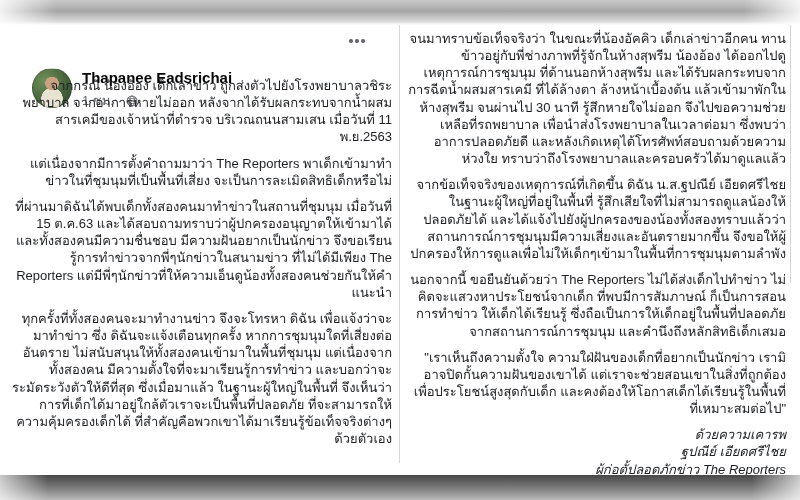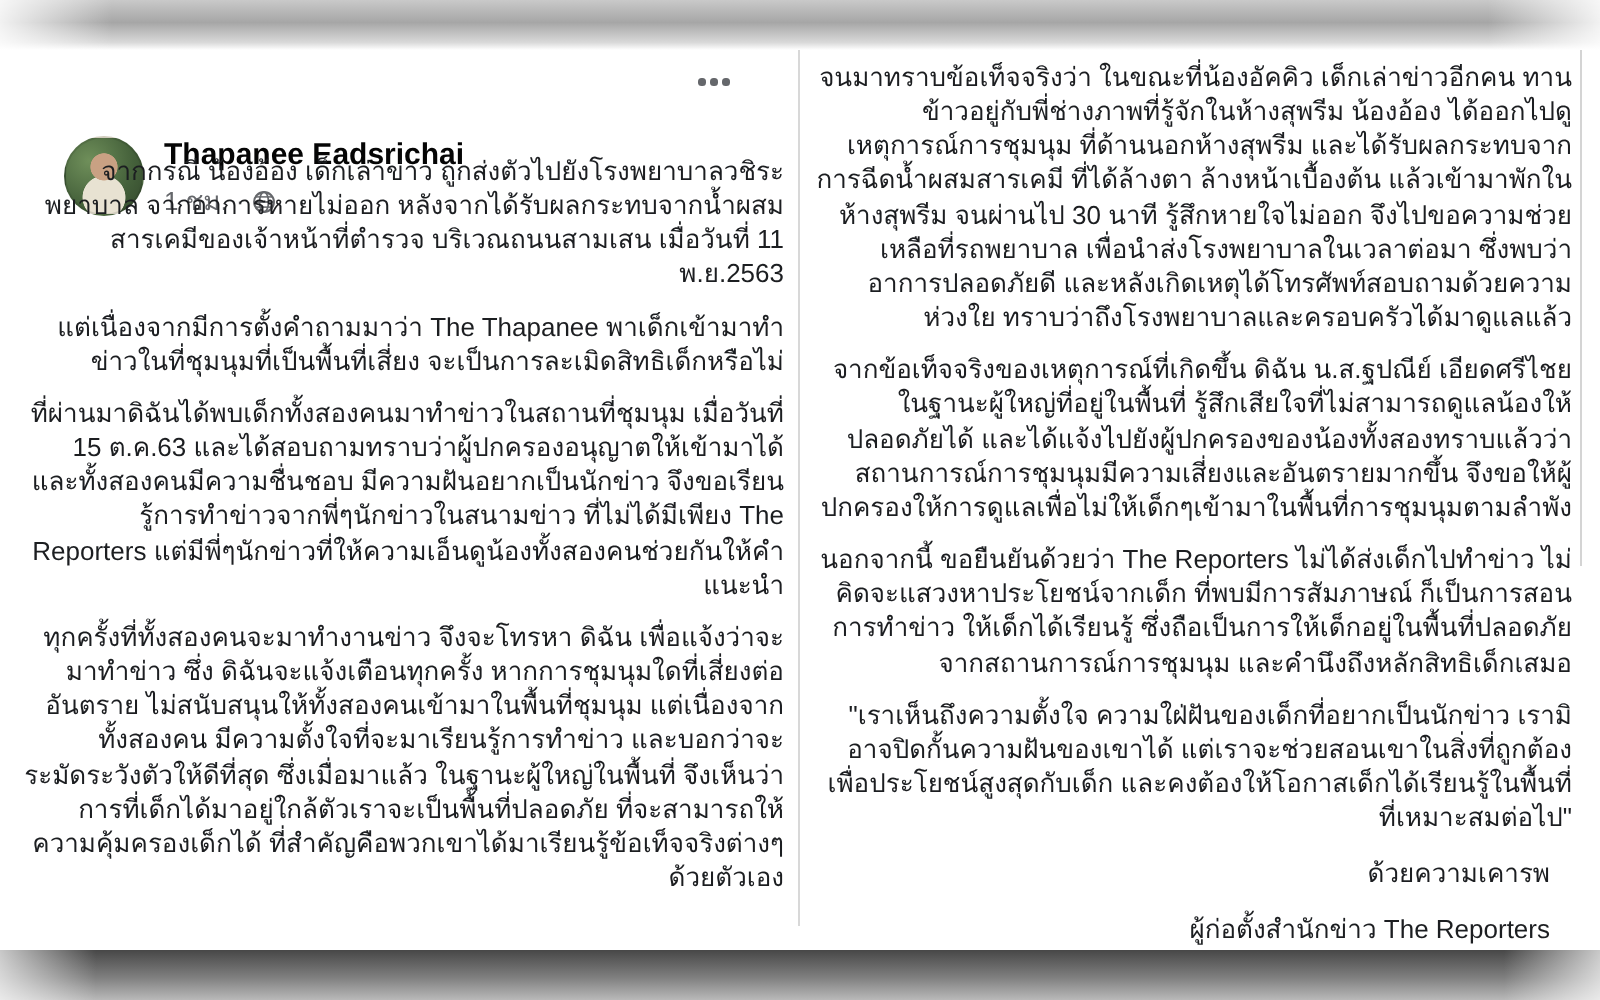--- a/index.html
+++ b/index.html
@@ -49,21 +49,21 @@
   
   .col{
     position:absolute;font-size:13px;line-height:1.32;color:#1c1e21;
     text-align:right;word-break:break-word;
   }
   .col p{margin:0 0 9px 0;}
   .col-left{left:12px;top:77px;width:380px;}
   .col-right{left:406px;top:30px;width:380px;}
   .divider{position:absolute;left:399px;top:25px;width:1px;height:438px;background:#d8d8d8;}
   .edge-right{position:absolute;left:790px;top:25px;width:1px;height:258px;background:#d4d4d4;}
-  .signoff p{margin:11px;}
+  .signoff p{margin:0;font-style:italic;}
 </style>
 </head>
 <body>
 
 <div class="canvas">
 
   <div class="bar-top"></div>
 
   <div class="header">
     <div class="avatar"></div>
@@ -87,32 +87,33 @@
     <i></i>
     <i></i>
     <i></i>
   </button>
 
   <div class="divider"></div>
   <div class="edge-right"></div>
 
   <div class="col col-left">
     <p>จากกรณี น้องอ้อง เด็กเล่าข่าว ถูกส่งตัวไปยังโรงพยาบาลวชิระพยาบาล จากอาการหายไม่ออก หลังจากได้รับผลกระทบจากน้ำผสมสารเคมีของเจ้าหน้าที่ตำรวจ บริเวณถนนสามเสน เมื่อวันที่ 11 พ.ย.2563</p>
-    <p>แต่เนื่องจากมีการตั้งคำถามมาว่า The Thapanee พาเด็กเข้ามาทำข่าวในที่ชุมนุมที่เป็นพื้นที่เสี่ยง จะเป็นการละเมิดสิทธิเด็กหรือไม่</p>
+    <p>แต่เนื่องจากมีการตั้งคำถามมาว่า The Reporters พาเด็กเข้ามาทำข่าวในที่ชุมนุมที่เป็นพื้นที่เสี่ยง จะเป็นการละเมิดสิทธิเด็กหรือไม่</p>
     <p>ที่ผ่านมาดิฉันได้พบเด็กทั้งสองคนมาทำข่าวในสถานที่ชุมนุม เมื่อวันที่ 15 ต.ค.63 และได้สอบถามทราบว่าผู้ปกครองอนุญาตให้เข้ามาได้ และทั้งสองคนมีความชื่นชอบ มีความฝันอยากเป็นนักข่าว จึงขอเรียนรู้การทำข่าวจากพี่ๆนักข่าวในสนามข่าว ที่ไม่ได้มีเพียง The Reporters แต่มีพี่ๆนักข่าวที่ให้ความเอ็นดูน้องทั้งสองคนช่วยกันให้คำแนะนำ</p>
     <p>ทุกครั้งที่ทั้งสองคนจะมาทำงานข่าว จึงจะโทรหา ดิฉัน เพื่อแจ้งว่าจะมาทำข่าว ซึ่ง ดิฉันจะแจ้งเตือนทุกครั้ง หากการชุมนุมใดที่เสี่ยงต่ออันตราย ไม่สนับสนุนให้ทั้งสองคนเข้ามาในพื้นที่ชุมนุม แต่เนื่องจากทั้งสองคน มีความตั้งใจที่จะมาเรียนรู้การทำข่าว และบอกว่าจะระมัดระวังตัวให้ดีที่สุด  ซึ่งเมื่อมาแล้ว ในฐานะผู้ใหญ่ในพื้นที่ จึงเห็นว่า การที่เด็กได้มาอยู่ใกล้ตัวเราจะเป็นพื้นที่ปลอดภัย ที่จะสามารถให้ความคุ้มครองเด็กได้ ที่สำคัญคือพวกเขาได้มาเรียนรู้ข้อเท็จจริงต่างๆด้วยตัวเอง</p>
 
   </div>
 
   <div class="col col-right">
     <p>จนมาทราบข้อเท็จจริงว่า ในขณะที่น้องอัคคิว เด็กเล่าข่าวอีกคน ทานข้าวอยู่กับพี่ช่างภาพที่รู้จักในห้างสุพรีม น้องอ้อง ได้ออกไปดูเหตุการณ์การชุมนุม ที่ด้านนอกห้างสุพรีม และได้รับผลกระทบจากการฉีดน้ำผสมสารเคมี ที่ได้ล้างตา ล้างหน้าเบื้องต้น แล้วเข้ามาพักในห้างสุพรีม จนผ่านไป 30 นาที รู้สึกหายใจไม่ออก จึงไปขอความช่วยเหลือที่รถพยาบาล เพื่อนำส่งโรงพยาบาลในเวลาต่อมา ซึ่งพบว่าอาการปลอดภัยดี  และหลังเกิดเหตุได้โทรศัพท์สอบถามด้วยความห่วงใย ทราบว่าถึงโรงพยาบาลและครอบครัวได้มาดูแลแล้ว</p>
     <p>จากข้อเท็จจริงของเหตุการณ์ที่เกิดขึ้น ดิฉัน น.ส.ฐปณีย์ เอียดศรีไชย ในฐานะผู้ใหญ่ที่อยู่ในพื้นที่ รู้สึกเสียใจที่ไม่สามารถดูแลน้องให้ปลอดภัยได้ และได้แจ้งไปยังผู้ปกครองของน้องทั้งสองทราบแล้วว่า สถานการณ์การชุมนุมมีความเสี่ยงและอันตรายมากขึ้น จึงขอให้ผู้ปกครองให้การดูแลเพื่อไม่ให้เด็กๆเข้ามาในพื้นที่การชุมนุมตามลำพัง</p>
     <p>นอกจากนี้ ขอยืนยันด้วยว่า The Reporters ไม่ได้ส่งเด็กไปทำข่าว ไม่คิดจะแสวงหาประโยชน์จากเด็ก  ที่พบมีการสัมภาษณ์ ก็เป็นการสอนการทำข่าว ให้เด็กได้เรียนรู้ ซึ่งถือเป็นการให้เด็กอยู่ในพื้นที่ปลอดภัย จากสถานการณ์การชุมนุม และคำนึงถึงหลักสิทธิเด็กเสมอ</p>
     <p>"เราเห็นถึงความตั้งใจ ความใฝ่ฝันของเด็กที่อยากเป็นนักข่าว เรามิอาจปิดกั้นความฝันของเขาได้ แต่เราจะช่วยสอนเขาในสิ่งที่ถูกต้อง เพื่อประโยชน์สูงสุดกับเด็ก และคงต้องให้โอกาสเด็กได้เรียนรู้ในพื้นที่ที่เหมาะสมต่อไป"</p>
     <div class="signoff">
       <p>ด้วยความเคารพ</p>
-      <p>ผู้ก่อตั้งสำนักข่าว The Reporters</p>
+      <p>ฐปณีย์ เอียดศรีไชย</p>
+      <p>ผู้ก่อตั้ปลอดภักข่าว The Reporters</p>
     </div>
   </div>
 
   <div class="bar-bottom"></div>
 
 </div>
 
 </body></html>

